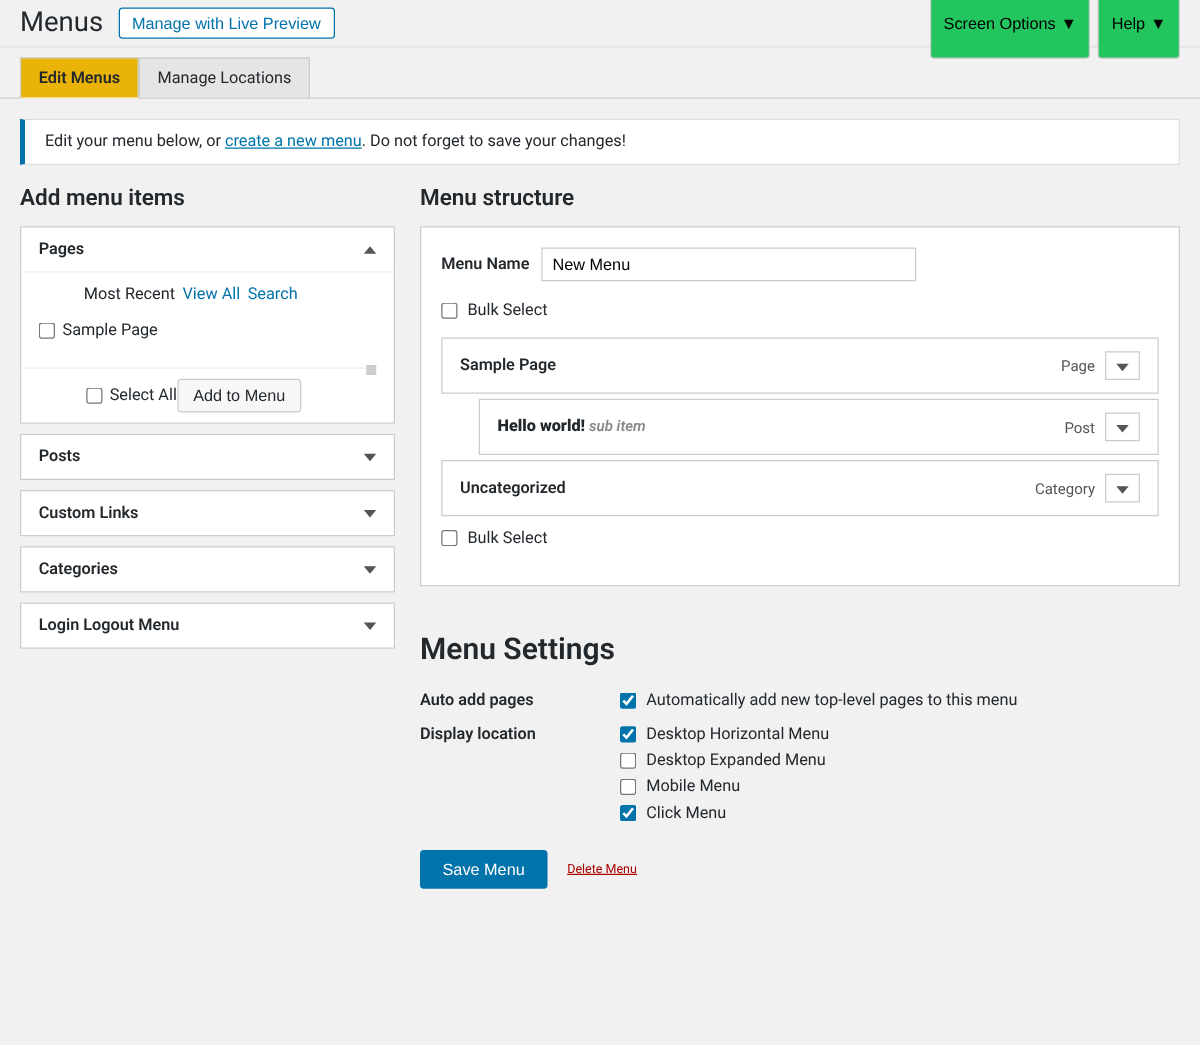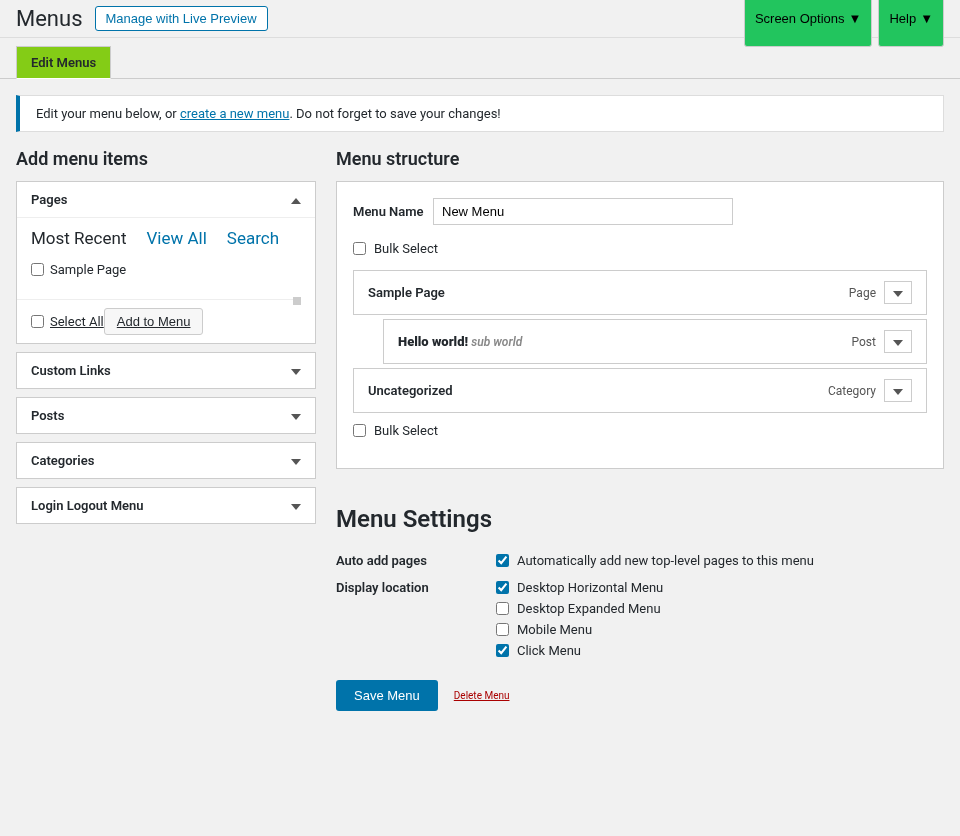--- a/index.html
+++ b/index.html
@@ -9,45 +9,45 @@
     .top-bar { display: flex; align-items: center; justify-content: space-between; padding: 0 16px; background: #f1f1f1; height: 38px; border-bottom: 1px solid #ddd; }
     .top-bar-left { display: flex; align-items: center; gap: 12px; }
     .page-title { font-size: 22px; font-weight: 400; color: #23282d; }
     .live-preview-btn { background: #fff; border: 1px solid #0073aa; color: #0073aa; padding: 4px 10px; border-radius: 3px; cursor: pointer; font-size: 13px; }
     .top-bar-right { display: flex; gap: 6px; }
     .screen-options-btn, .help-btn { background: #22c55e; border: 1px solid #ccc; padding: 20px 10px; border-radius: 3px; cursor: pointer; font-size: 13px; display: flex; align-items: center; gap: 4px; }
 
     
     .tabs-bar { background: #f1f1f1; padding: 0 16px; border-bottom: 1px solid #ccc; display: flex; gap: 0; margin-top: 8px; }
     .tab { padding: 8px 14px; cursor: pointer; border: 1px solid #ccc; border-bottom: none; font-size: 13px; background: #e5e5e5; color: #23282d; }
-    .tab.active { background: #84cc16; border-bottom: 1px solid #fff; margin-bottom: -1px; font-weight: 600; }
+    .tab.active { background: #eab308; border-bottom: 1px solid #fff; margin-bottom: -1px; font-weight: 600; }
 
     
     .notice { background: #fff; border: 1px solid #ddd; border-left: 4px solid #0073aa; padding: 10px 16px; margin: 16px; font-size: 13px; }
     .notice a { color: #0073aa; text-decoration: underline; cursor: pointer; }
 
     
     .main-content { display: flex; gap: 0; padding: 0 16px 16px 16px; }
 
     
     .left-panel { width: 300px; flex-shrink: 0; }
     .section-title { font-size: 18px; font-weight: 600; margin-bottom: 12px; }
 
     .accordion { background: #fff; border: 1px solid #ccc; margin-bottom: 8px; }
     .accordion-header { display: flex; align-items: center; justify-content: space-between; padding: 10px 14px; cursor: pointer; font-weight: 600; font-size: 13px; }
     .accordion-body { padding: 10px 14px; border-top: 1px solid #eee; }
 
-    .sub-tabs { display: flex; gap: 20px; margin-bottom: 10px; font-size: 17px; }
+    .sub-tabs { display: flex; gap: 6px; margin-bottom: 10px; font-size: 13px; margin-left: 36px; }
     .sub-tab { color: #0073aa; cursor: pointer; text-decoration: none; }
     .sub-tab.active-sub { color: #23282d; text-decoration: none; cursor: default; }
 
     .checkbox-item { display: flex; align-items: center; gap: 6px; padding: 4px 0; font-size: 13px; }
     .checkbox-item input[type="checkbox"] { cursor: pointer; }
 
-    .accordion-footer { display: flex; align-items: center; justify-content: flex-start; padding: 8px 14px; border-top: 1px solid #eee; text-decoration: underline; }
+    .accordion-footer { display: flex; align-items: center; justify-content: center; padding: 8px 14px; border-top: 1px solid #eee; }
     .select-all-label { display: flex; align-items: center; gap: 6px; font-size: 13px; cursor: pointer; }
     .add-to-menu-btn { background: #f7f7f7; border: 1px solid #ccc; padding: 5px 12px; border-radius: 3px; cursor: pointer; font-size: 13px; color: #23282d; }
 
     .resize-handle { width: 8px; height: 8px; background: #ccc; float: right; cursor: se-resize; margin: 2px 0 0; display: block; }
 
     .arrow-down { display: inline-block; width: 0; height: 0; border-left: 5px solid transparent; border-right: 5px solid transparent; border-top: 6px solid #555; }
     .arrow-up { display: inline-block; width: 0; height: 0; border-left: 5px solid transparent; border-right: 5px solid transparent; border-bottom: 6px solid #555; }
 
     
     .right-panel { flex: 1; margin-left: 20px; }
@@ -110,20 +110,21 @@
     </button>
     <button class="help-btn">
       <span>Help</span>
       <span>▼</span>
     </button>
   </div>
 </div>
 
 <div class="tabs-bar">
   <div class="tab active">Edit Menus</div>
+  <div class="tab">Manage Locations</div>
 </div>
 
 <div class="notice">
   <span>Edit your menu below, or </span><a>create a new menu</a><span>. Do not forget to save your changes!</span>
 </div>
 
 <div class="main-content">
 
   <div class="left-panel">
     <h2 class="section-title">Add menu items</h2>
@@ -151,28 +152,28 @@
         <label class="select-all-label">
           <input type="checkbox" style="">
           <span>Select All</span>
         </label>
         <button class="add-to-menu-btn">Add to Menu</button>
       </div>
     </div>
 
     <div class="accordion">
       <div class="accordion-header">
+        <span>Posts</span>
+        <span><div class="arrow-down"></div></span>
+      </div>
+    </div>
+
+    <div class="accordion">
+      <div class="accordion-header">
         <span>Custom Links</span>
-        <span><div class="arrow-down"></div></span>
-      </div>
-    </div>
-
-    <div class="accordion">
-      <div class="accordion-header">
-        <span>Posts</span>
         <span><div class="arrow-down"></div></span>
       </div>
     </div>
 
     <div class="accordion">
       <div class="accordion-header">
         <span>Categories</span>
         <span><div class="arrow-down"></div></span>
       </div>
     </div>
@@ -208,21 +209,21 @@
             <span class="item-type-label">Page</span>
             <button class="item-dropdown-btn">
               <span><div class="arrow-down"></div></span>
             </button>
           </div>
         </div>
       </div>
 
       <div class="menu-item menu-item-sub">
         <div class="menu-item-header">
-          <span class="menu-item-name"><strong>Hello world!</strong> <em style="font-style:italic;color:#888;font-size:12px;">sub world</em></span>
+          <span class="menu-item-name"><strong>Hello world!</strong> <em style="font-style:italic;color:#888;font-size:12px;">sub item</em></span>
           <div class="menu-item-right">
             <span class="item-type-label">Post</span>
             <button class="item-dropdown-btn">
               <span><div class="arrow-down"></div></span>
             </button>
           </div>
         </div>
       </div>
 
       <div class="menu-item">

